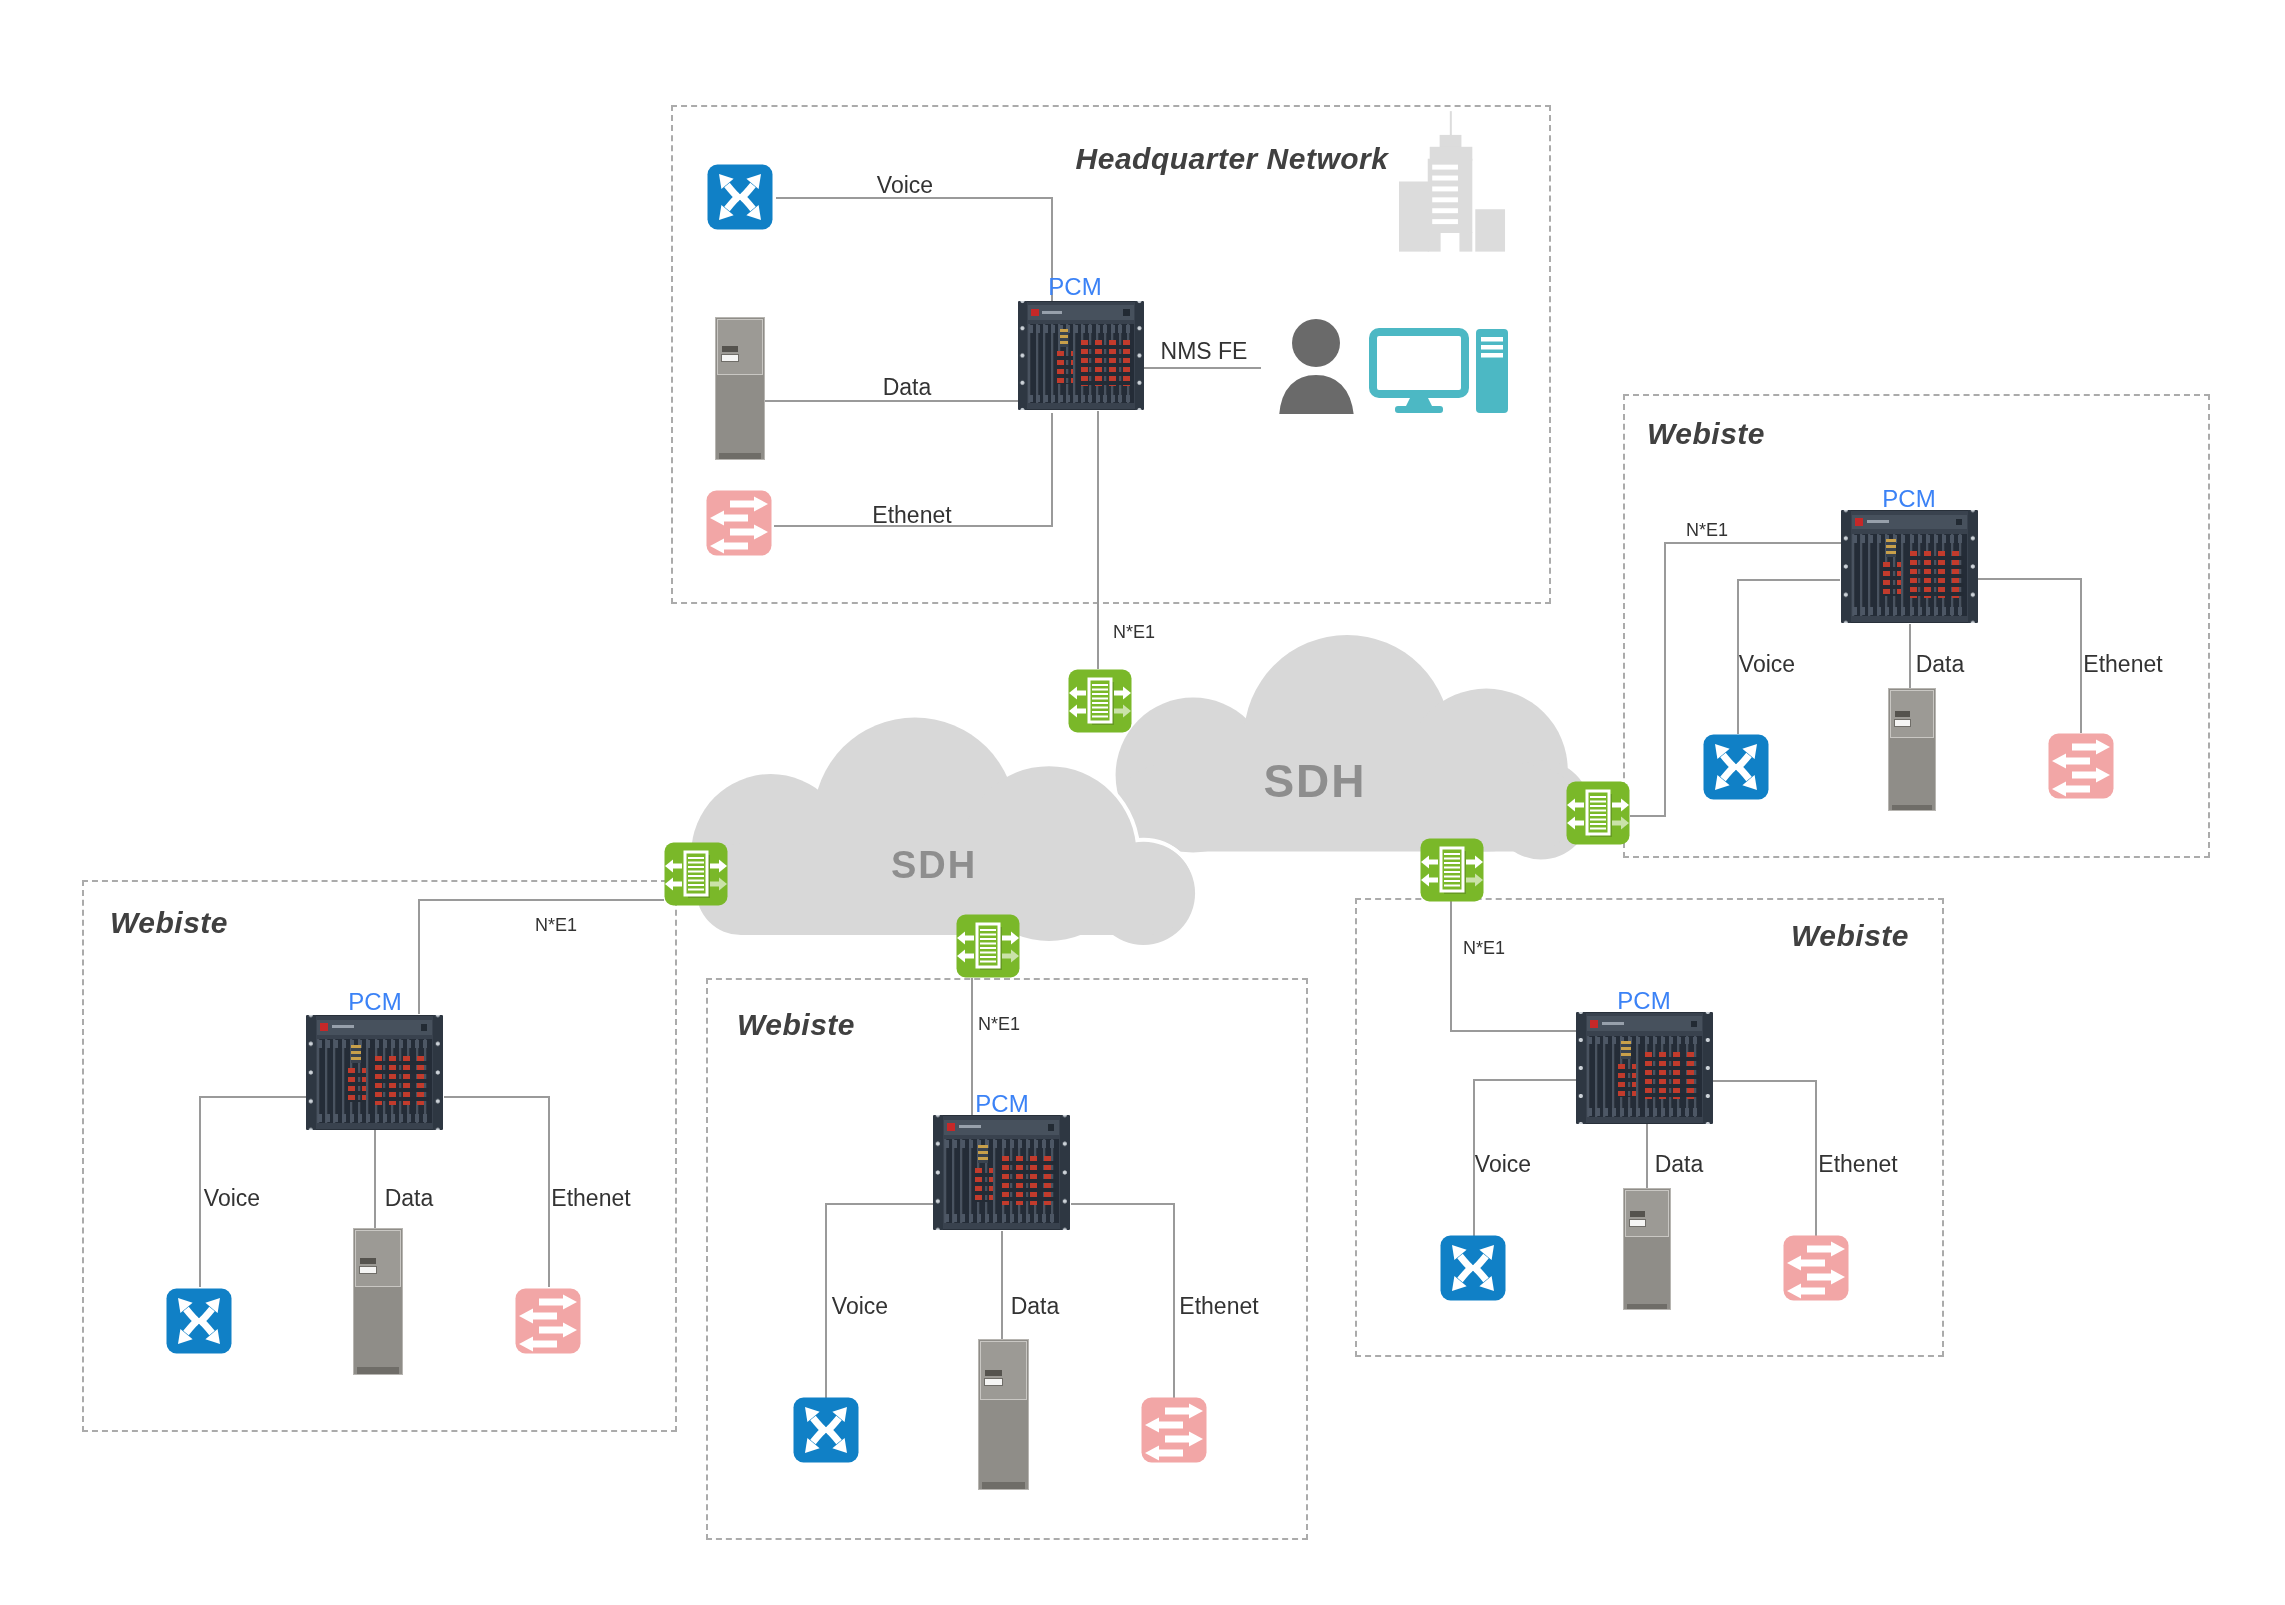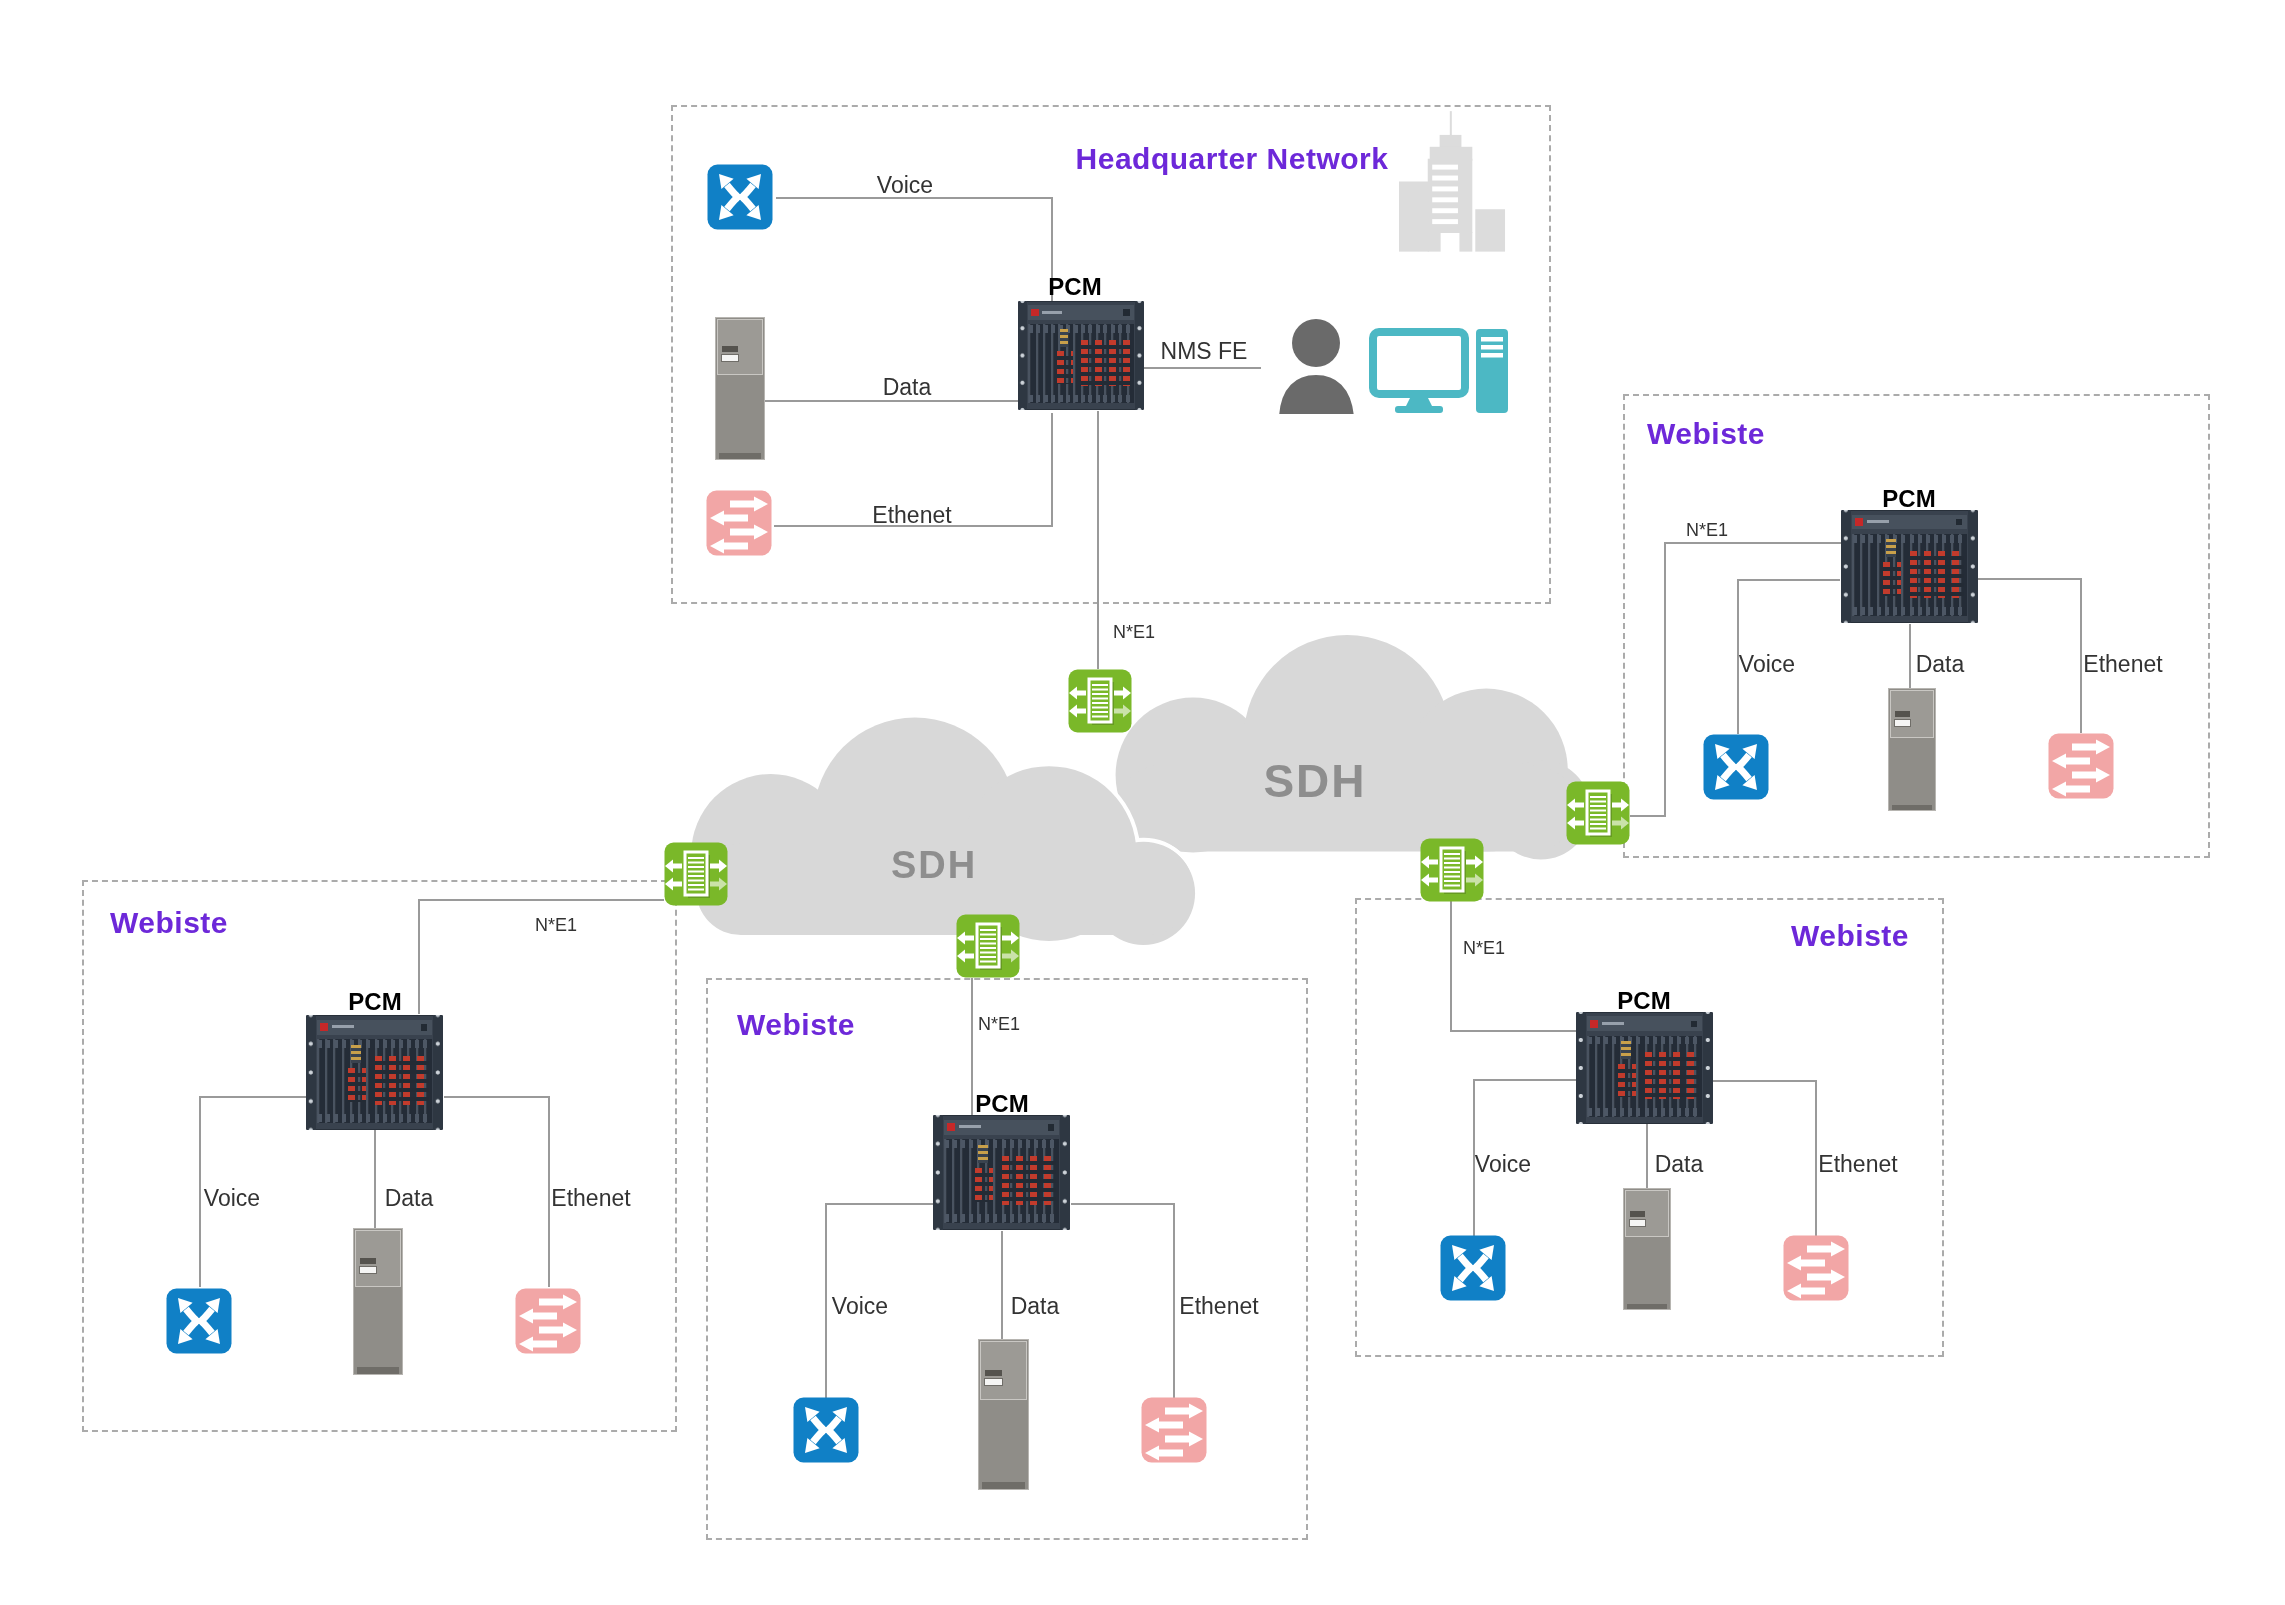--- a/index.html
+++ b/index.html
@@ -8,22 +8,22 @@
   .abs{position:absolute;}
   
   .site-box{position:absolute;border:2px dashed #ababab;background:transparent;}
   
   .hl{position:absolute;height:2px;background:#9a9a9a;}
   .vl{position:absolute;width:2px;background:#9a9a9a;}
   
   .lbl{position:absolute;transform:translate(-50%,-50%);white-space:nowrap;
        font-size:23px;color:#333;}
   .lbl.small{font-size:18px;}
-  .lbl.title{font-size:30px;font-weight:bold;color:#6d28d9;letter-spacing:0.5px;}
-  .lbl.pcm-t{font-size:24px;font-weight:bold;color:#000000;}
+  .lbl.title{font-size:30px;font-weight:bold;color:#404040;letter-spacing:0.5px;font-style:italic;}
+  .lbl.pcm-t{font-size:24px;font-weight:normal;color:#3b82f6;}
   .lbl.sdh{font-weight:bold;color:#8e8e8e;letter-spacing:2px;}
   .lbl.sdh.s1{font-size:38px;}
   .lbl.sdh.s2{font-size:46px;}
   
   .icon{position:absolute;}
   
   .pcm{position:absolute;background:#39424e;border-radius:2px;box-shadow:inset 0 0 0 1px #28303a;}
   .pcm i{position:absolute;display:block;}
   .pcm .ear{top:0;bottom:0;width:7%;background:#2e3742;
     background-image:radial-gradient(circle 2.4px,#cdd3d9 0 1.6px,transparent 2.5px);

